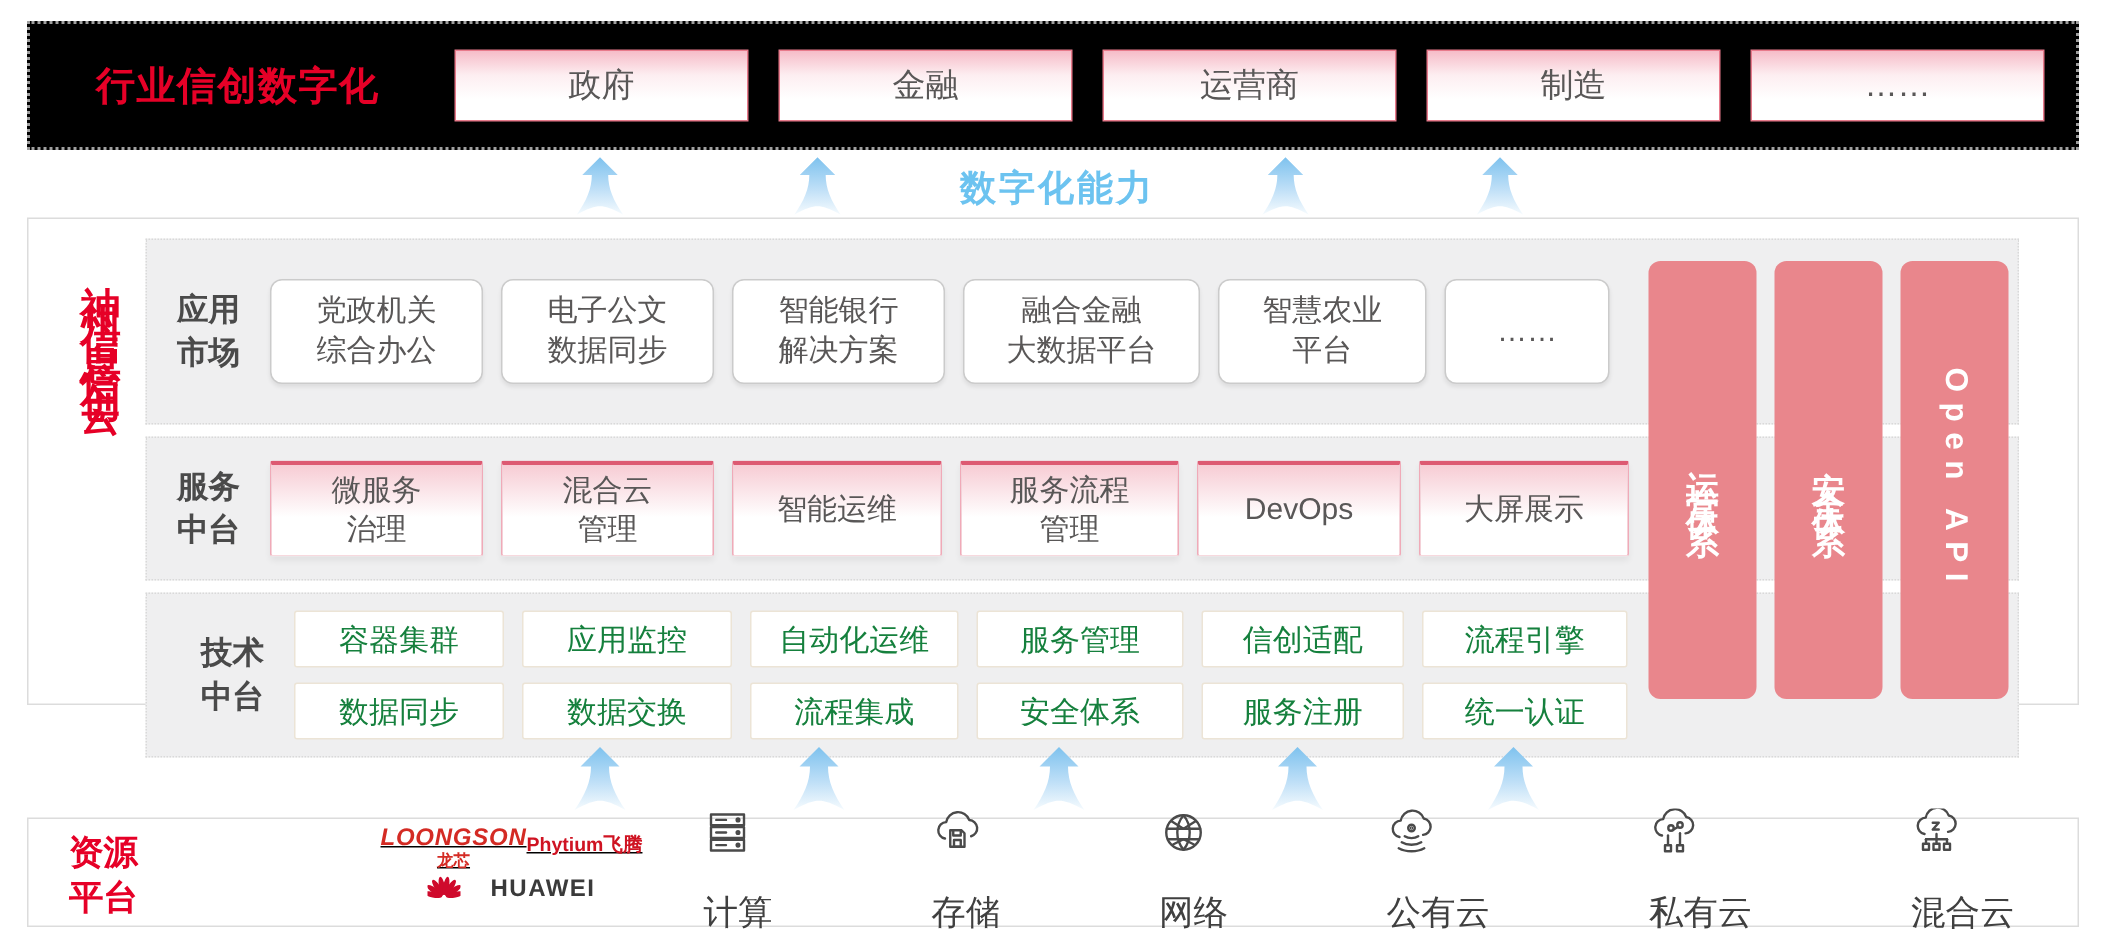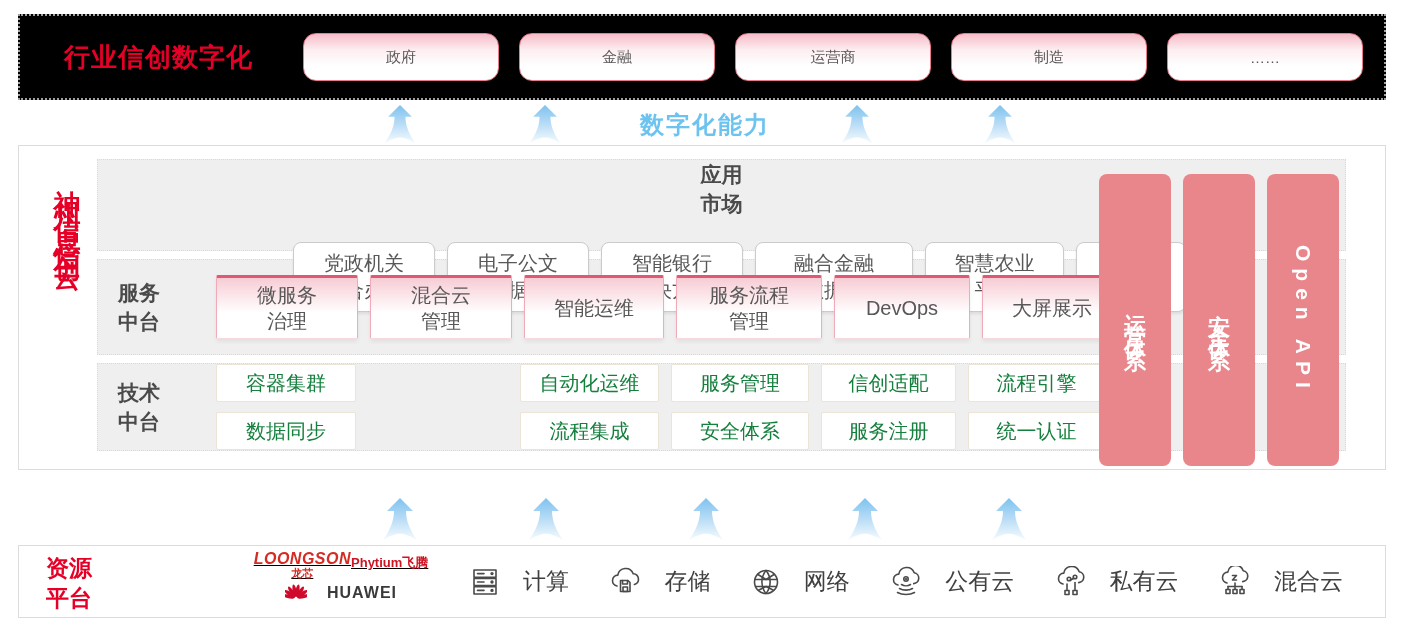--- a/index.html
+++ b/index.html
@@ -5,56 +5,56 @@
   * { margin:0; padding:0; box-sizing:border-box; }
   body { background:#fff; font-family:"Liberation Sans","DejaVu Sans",sans-serif; }
   .page { position:relative; width:1402px; height:632px; background:#fff; overflow:hidden; }
   .pre { white-space:pre-line; }
 
   
   .top-band { position:absolute; left:18px; top:14px; width:1368px; height:86px;
     border:2px dotted #9f9f9f; background:#000000; display:flex; align-items:center; }
   .band-title { margin-left:44px; font-size:26px; font-weight:bold; color:#e60027; letter-spacing:1px; }
   .industry-row { display:flex; gap:20px; margin-left:50px; }
-  .industry-box { width:196px; height:48px; border:1px solid #e87a8b; border-radius:13px;
+  .industry-box { width:196px; height:48px; border:1px solid #e87a8b; border-radius:0;
     background:linear-gradient(180deg,#f6bcc8 0%,#fdeef1 35%,#ffffff 70%);
     display:flex; align-items:center; justify-content:center;
-    font-size:15px; color:#595757; box-shadow:0 3px 4px rgba(0,0,0,0.07); }
+    font-size:22px; color:#595757; box-shadow:0 3px 4px rgba(0,0,0,0.07); }
 
   
   .arrow { position:absolute; }
   .cap-label { position:absolute; left:625px; top:109px; width:160px; text-align:center;
     font-size:24px; font-weight:bold; color:#6cc3f0; letter-spacing:2px; }
 
   
   .main-panel { position:absolute; left:18px; top:145px; width:1368px; height:325px;
     border:1px solid #dcdcdc; background:#fff; }
   .vertical-title { position:absolute; left:22px; top:22px; height:288px; width:52px;
     writing-mode:vertical-rl; text-orientation:upright; letter-spacing:13px;
     font-size:27px; font-weight:800; color:#e60027; display:flex; align-items:center; }
   .rows { position:absolute; left:78px; top:13px; width:1249px; }
   .mrow { background:#efeff0; border:1px dotted #d9d9d9; display:flex; align-items:center; }
   .mrow + .mrow { margin-top:8px; }
   .row-label { width:82px; text-align:center; font-size:21px; line-height:29px;
     font-weight:bold; color:#4a4a4a; flex:0 0 82px; }
-  .row-content { display:flex; gap:12px; align-items:center;margin-left:36px; }
-
-  .row-app { height:92px;flex-direction:column; }
+  .row-content { display:flex; gap:12px; align-items:center; }
+
+  .row-app { height:124px; }
   .app-box { height:70px; background:#fff; border:1px solid #cbcbcb; border-radius:8px;
     box-shadow:0 2px 3px rgba(0,0,0,0.08); display:flex; align-items:center; justify-content:center;
     text-align:center; font-size:20px; line-height:27px; color:#595757; }
 
   .row-svc { height:96px; }
   .svc-box { height:64px; background:linear-gradient(180deg,#f7ccd4 0%,#ffffff 58%);
     border:1px solid #f0aab8; border-top:3px solid #dd5a72; border-bottom:1px solid #f7d9de;
     border-radius:2px; box-shadow:0 3px 4px rgba(0,0,0,0.06);
     display:flex; align-items:center; justify-content:center;
     text-align:center; font-size:20px; line-height:26px; color:#595757; }
 
-  .row-tech { height:88px; }
+  .row-tech { height:110px;padding-left:16px; }
   .tech-col { display:flex; flex-direction:column; gap:10px; }
   .tech-box { height:38px; background:#fff; border:1px solid #ece4d6; border-radius:2px;
     display:flex; align-items:center; justify-content:center; font-size:20px; color:#15803d; }
 
   .pillar { position:absolute; top:28px; width:72px; height:292px; background:#e9868c;
     border-radius:8px; display:flex; align-items:center; justify-content:center;
     writing-mode:vertical-rl; color:#fff; font-weight:bold; }
   .pillar-cjk { font-size:22px; letter-spacing:12px; text-orientation:upright; }
   .pillar-lat { font-size:21px; letter-spacing:7px; }
 
@@ -66,21 +66,21 @@
   .vendors { position:absolute; left:182px; top:4px; width:280px; }
   .vendor-row1 { display:flex; align-items:flex-start; gap:0; justify-content:center;text-decoration:underline; }
   .loongson { text-align:center; color:#d42b24; }
   .loongson .big { font-size:16px; font-weight:900; font-style:italic; letter-spacing:0.5px; }
   .loongson .small { font-size:11px; font-weight:bold; margin-top:-2px; }
   .phytium { color:#cf1322; font-size:13px; font-weight:bold; margin-top:4px; }
   .vendor-row2 { display:flex; align-items:center; justify-content:center; gap:20px; margin-top:2px; }
   .huawei-name { font-size:16px; font-weight:bold; color:#3a3a3a; letter-spacing:1px; }
   .res-items { position:absolute; left:450px; right:42px; top:0; bottom:0;
     display:flex; align-items:center; justify-content:space-between; }
-  .res-item { display:flex; align-items:flex-start; gap:22px; }
+  .res-item { display:flex; align-items:flex-start; gap:22px;flex-direction:column; }
   .res-item .lbl { font-size:23px; color:#404040; }
   .ric { stroke:#4a4a4a; fill:none; stroke-width:1.6; stroke-linecap:round; stroke-linejoin:round; }
 </style>
 </head>
 <body>
 
 <div class="page">
 
   <svg width="0" height="0" style="position:absolute" aria-hidden="true">
     <defs>
@@ -122,21 +122,21 @@
 
     <div class="rows">
 
       <div class="mrow row-app">
         <div class="row-label pre">应用
 市场</div>
         <div class="row-content">
           <div class="app-box pre" style="width:142px">党政机关
 综合办公</div>
           <div class="app-box pre" style="width:142px">电子公文
-大数据平台</div>
+数据同步</div>
           <div class="app-box pre" style="width:142px">智能银行
 解决方案</div>
           <div class="app-box pre" style="width:158px">融合金融
 大数据平台</div>
           <div class="app-box pre" style="width:139px">智慧农业
 平台</div>
           <div class="app-box pre" style="width:110px">……</div>
         </div>
       </div>
 
@@ -158,20 +158,22 @@
 
       <div class="mrow row-tech">
         <div class="row-label pre">技术
 中台</div>
         <div class="row-content">
           <div class="tech-col" style="width:140px">
             <div class="tech-box">容器集群</div>
             <div class="tech-box">数据同步</div>
           </div>
           <div class="tech-col" style="width:140px">
+            <div class="tech-box">应用监控</div>
+            <div class="tech-box">数据交换</div>
           </div>
           <div class="tech-col" style="width:139px">
             <div class="tech-box">自动化运维</div>
             <div class="tech-box">流程集成</div>
           </div>
           <div class="tech-col" style="width:138px">
             <div class="tech-box">服务管理</div>
             <div class="tech-box">安全体系</div>
           </div>
           <div class="tech-col" style="width:135px">

